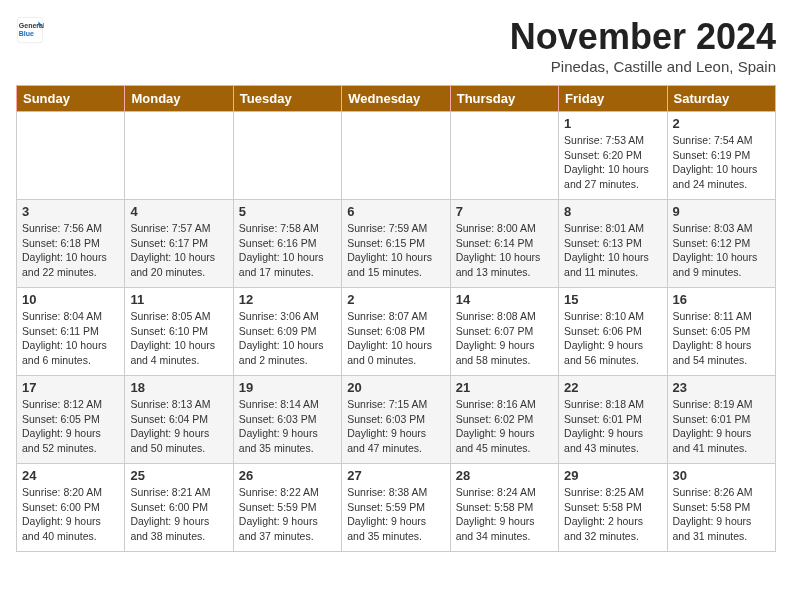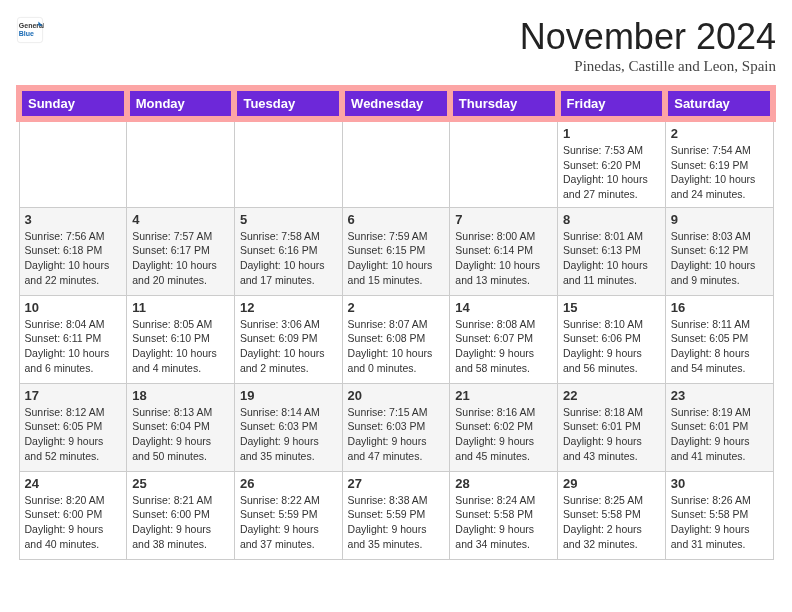--- a/index.html
+++ b/index.html
@@ -23,41 +23,40 @@
     }
     .logo-icon {
       width: 28px;
       height: 28px;
     }
     .title-block {
       text-align: right;
     }
     .month-title {
       font-size: 36px;
-      font-weight: normal;
+      font-weight: bold;
       color: #222;
     }
     .location-title {
       font-size: 15px;
       color: #444;
-      font-family: Liberation Serif, serif;
     }
     .calendar-table {
       width: 100%;
       border-collapse: collapse;
       table-layout: fixed;
     }
     .calendar-table th {
-      background: #6d28d9;
+      background: #a16207;
       color: #fff;
       text-align: left;
       padding: 5px 6px;
       font-size: 13px;
       font-weight: bold;
-      border: 6px solid #fca5a5;
+      border: 1px solid #fca5a5;
     }
     .calendar-table td {
       border: 1px solid #ccc;
       vertical-align: top;
       padding: 4px 5px;
       height: 88px;
       font-size: 11px;
       color: #333;
       background: #fff;
     }

